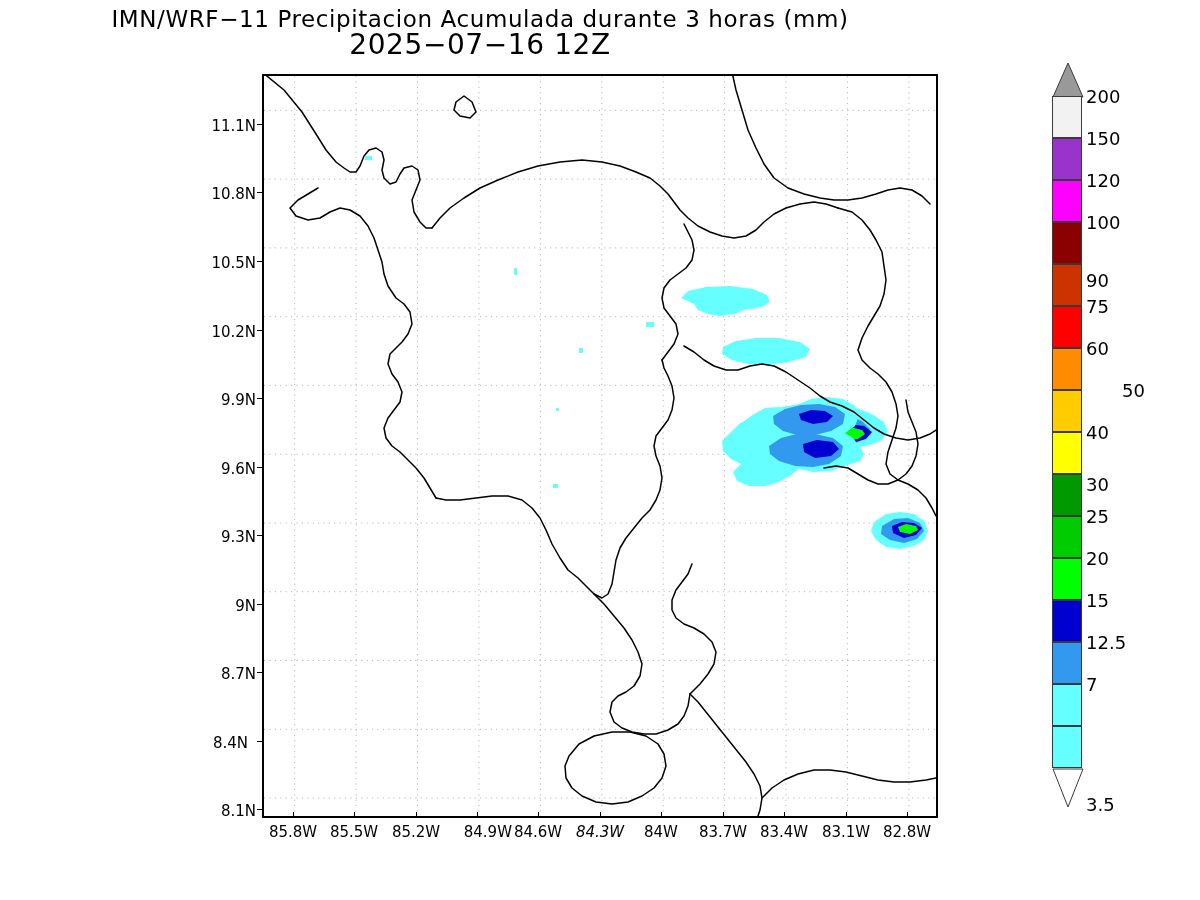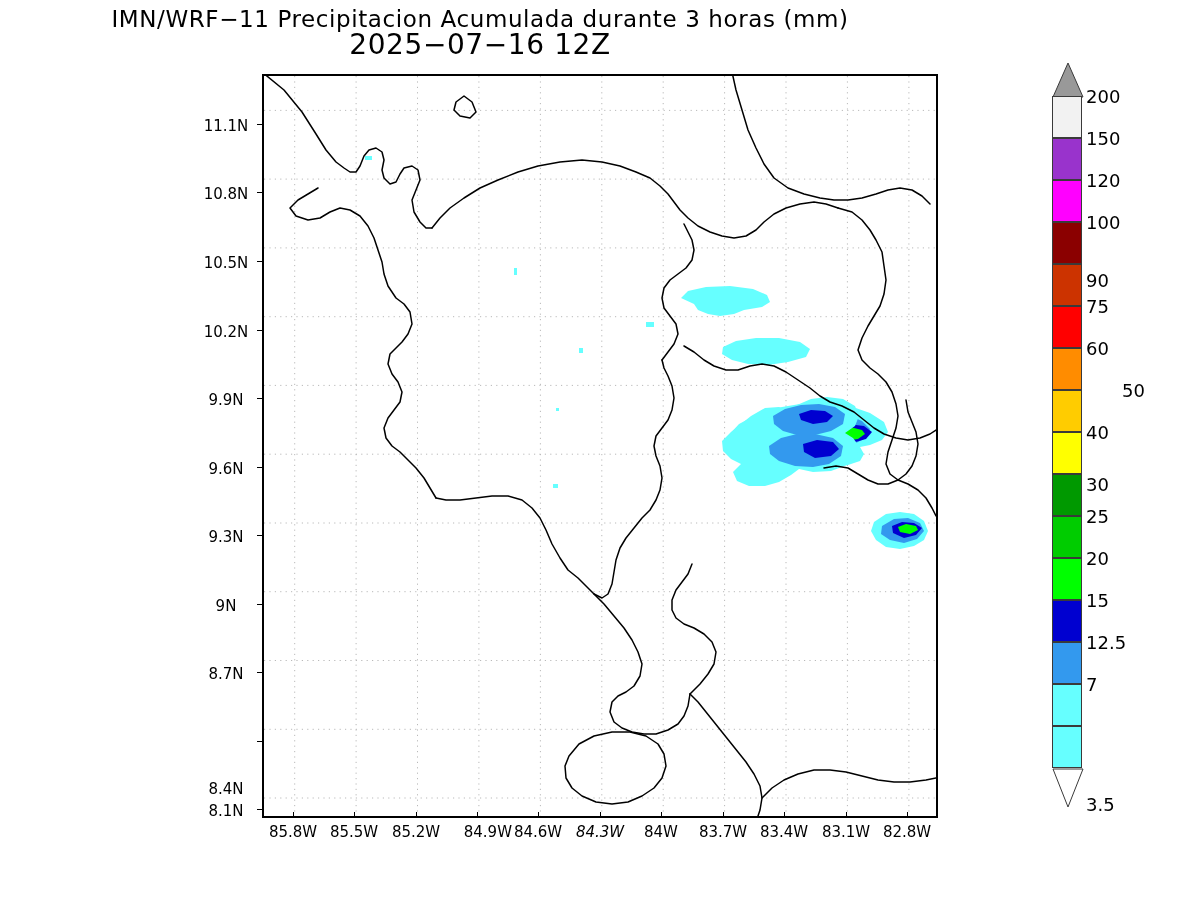--- a/index.html
+++ b/index.html
@@ -52,21 +52,21 @@
     width: 676px; height: 744px;
     border: 2px solid #000;
     box-sizing: border-box;
     background: #ffffff;
     overflow: hidden;
   }
   #map-svg { position:absolute; left:0; top:0; }
   
   .ylab {
     position: absolute;
-    text-align: center;
+    text-align: right;
     font-size: 15px;
     color: #000;
     white-space: nowrap;
     width: 60px;
   }
   .xlab {
     position: absolute;
     text-align: center;
     font-size: 15px;
     color: #000;
@@ -257,21 +257,21 @@
   <div>
     <div class="ylab" style="left:196px; top:117px;">11.1N</div>
     <div class="ylab" style="left:196px; top:185px;">10.8N</div>
     <div class="ylab" style="left:196px; top:254px;">10.5N</div>
     <div class="ylab" style="left:196px; top:323px;">10.2N</div>
     <div class="ylab" style="left:196px; top:391px;">9.9N</div>
     <div class="ylab" style="left:196px; top:460px;">9.6N</div>
     <div class="ylab" style="left:196px; top:528px;">9.3N</div>
     <div class="ylab" style="left:196px; top:597px;">9N</div>
     <div class="ylab" style="left:196px; top:665px;">8.7N</div>
-    <div class="ylab" style="left:196px; top:734px;margin-top:46px;">8.4N</div>
+    <div class="ylab" style="left:188px; top:734px;">8.4N</div>
     <div class="ylab" style="left:196px; top:802px;">8.1N</div>
 
     <div class="ytick" style="left:257px; top:124px;"></div>
     <div class="ytick" style="left:257px; top:192px;"></div>
     <div class="ytick" style="left:257px; top:261px;"></div>
     <div class="ytick" style="left:257px; top:330px;"></div>
     <div class="ytick" style="left:257px; top:398px;"></div>
     <div class="ytick" style="left:257px; top:467px;"></div>
     <div class="ytick" style="left:257px; top:535px;"></div>
     <div class="ytick" style="left:257px; top:604px;"></div>

